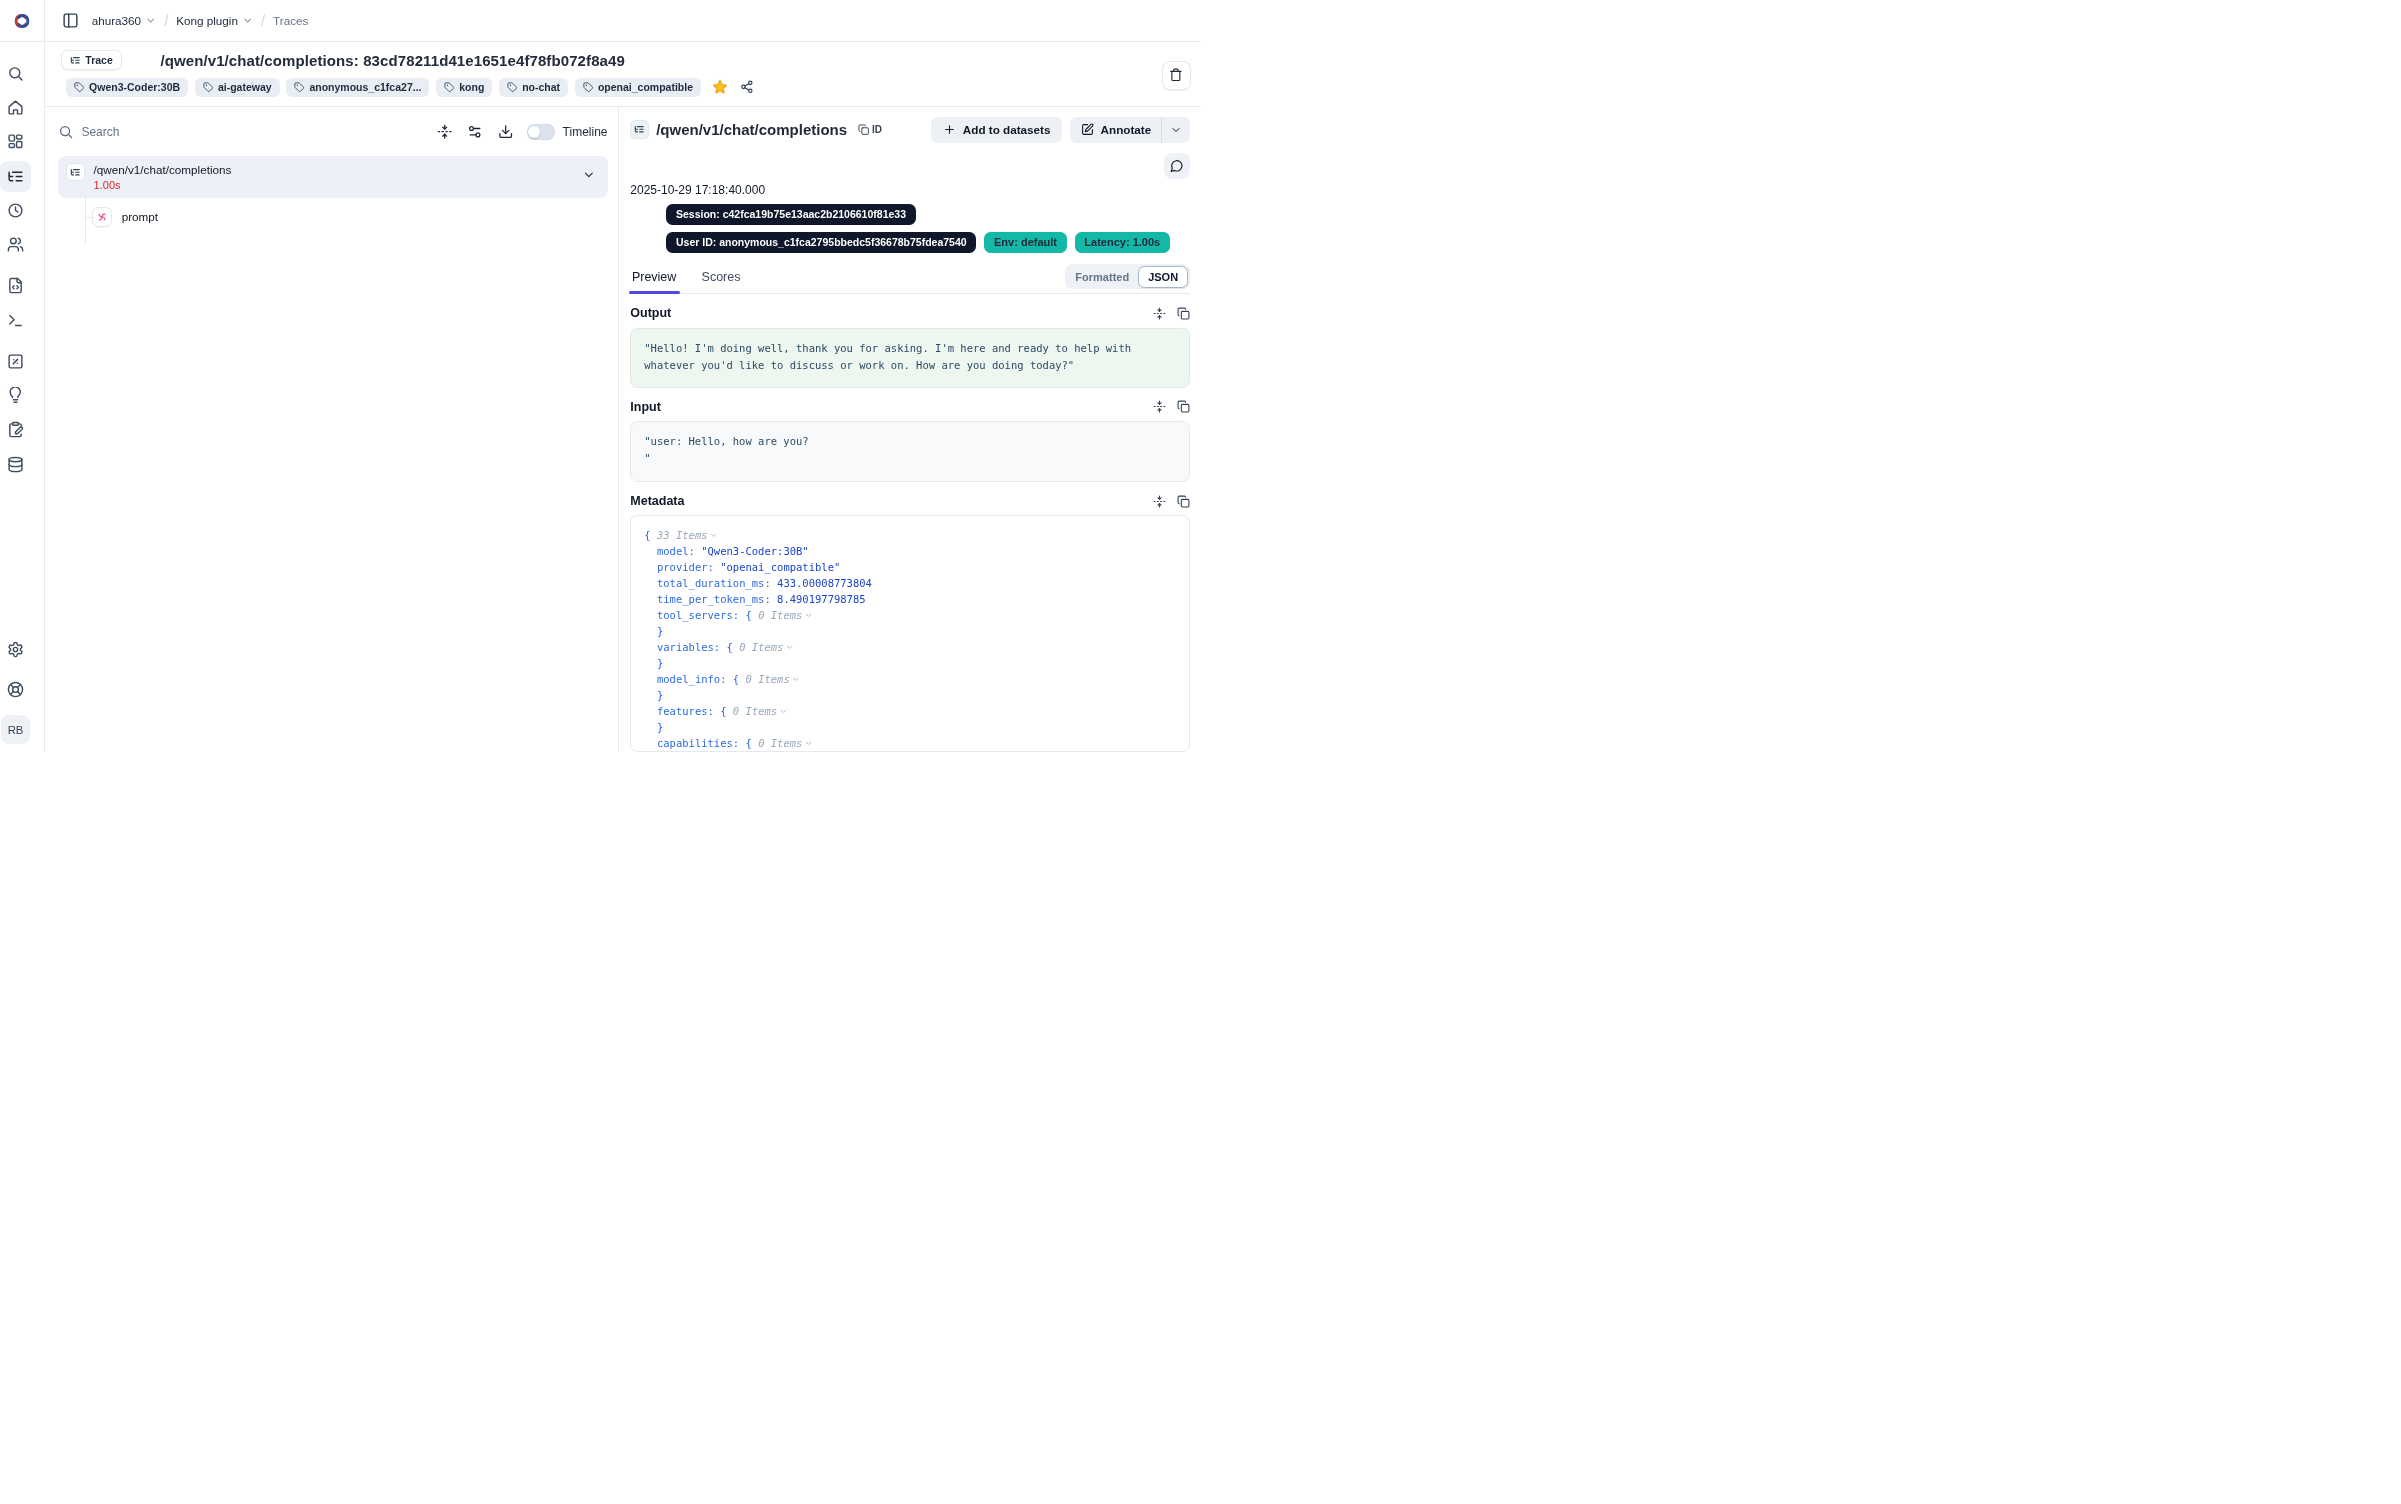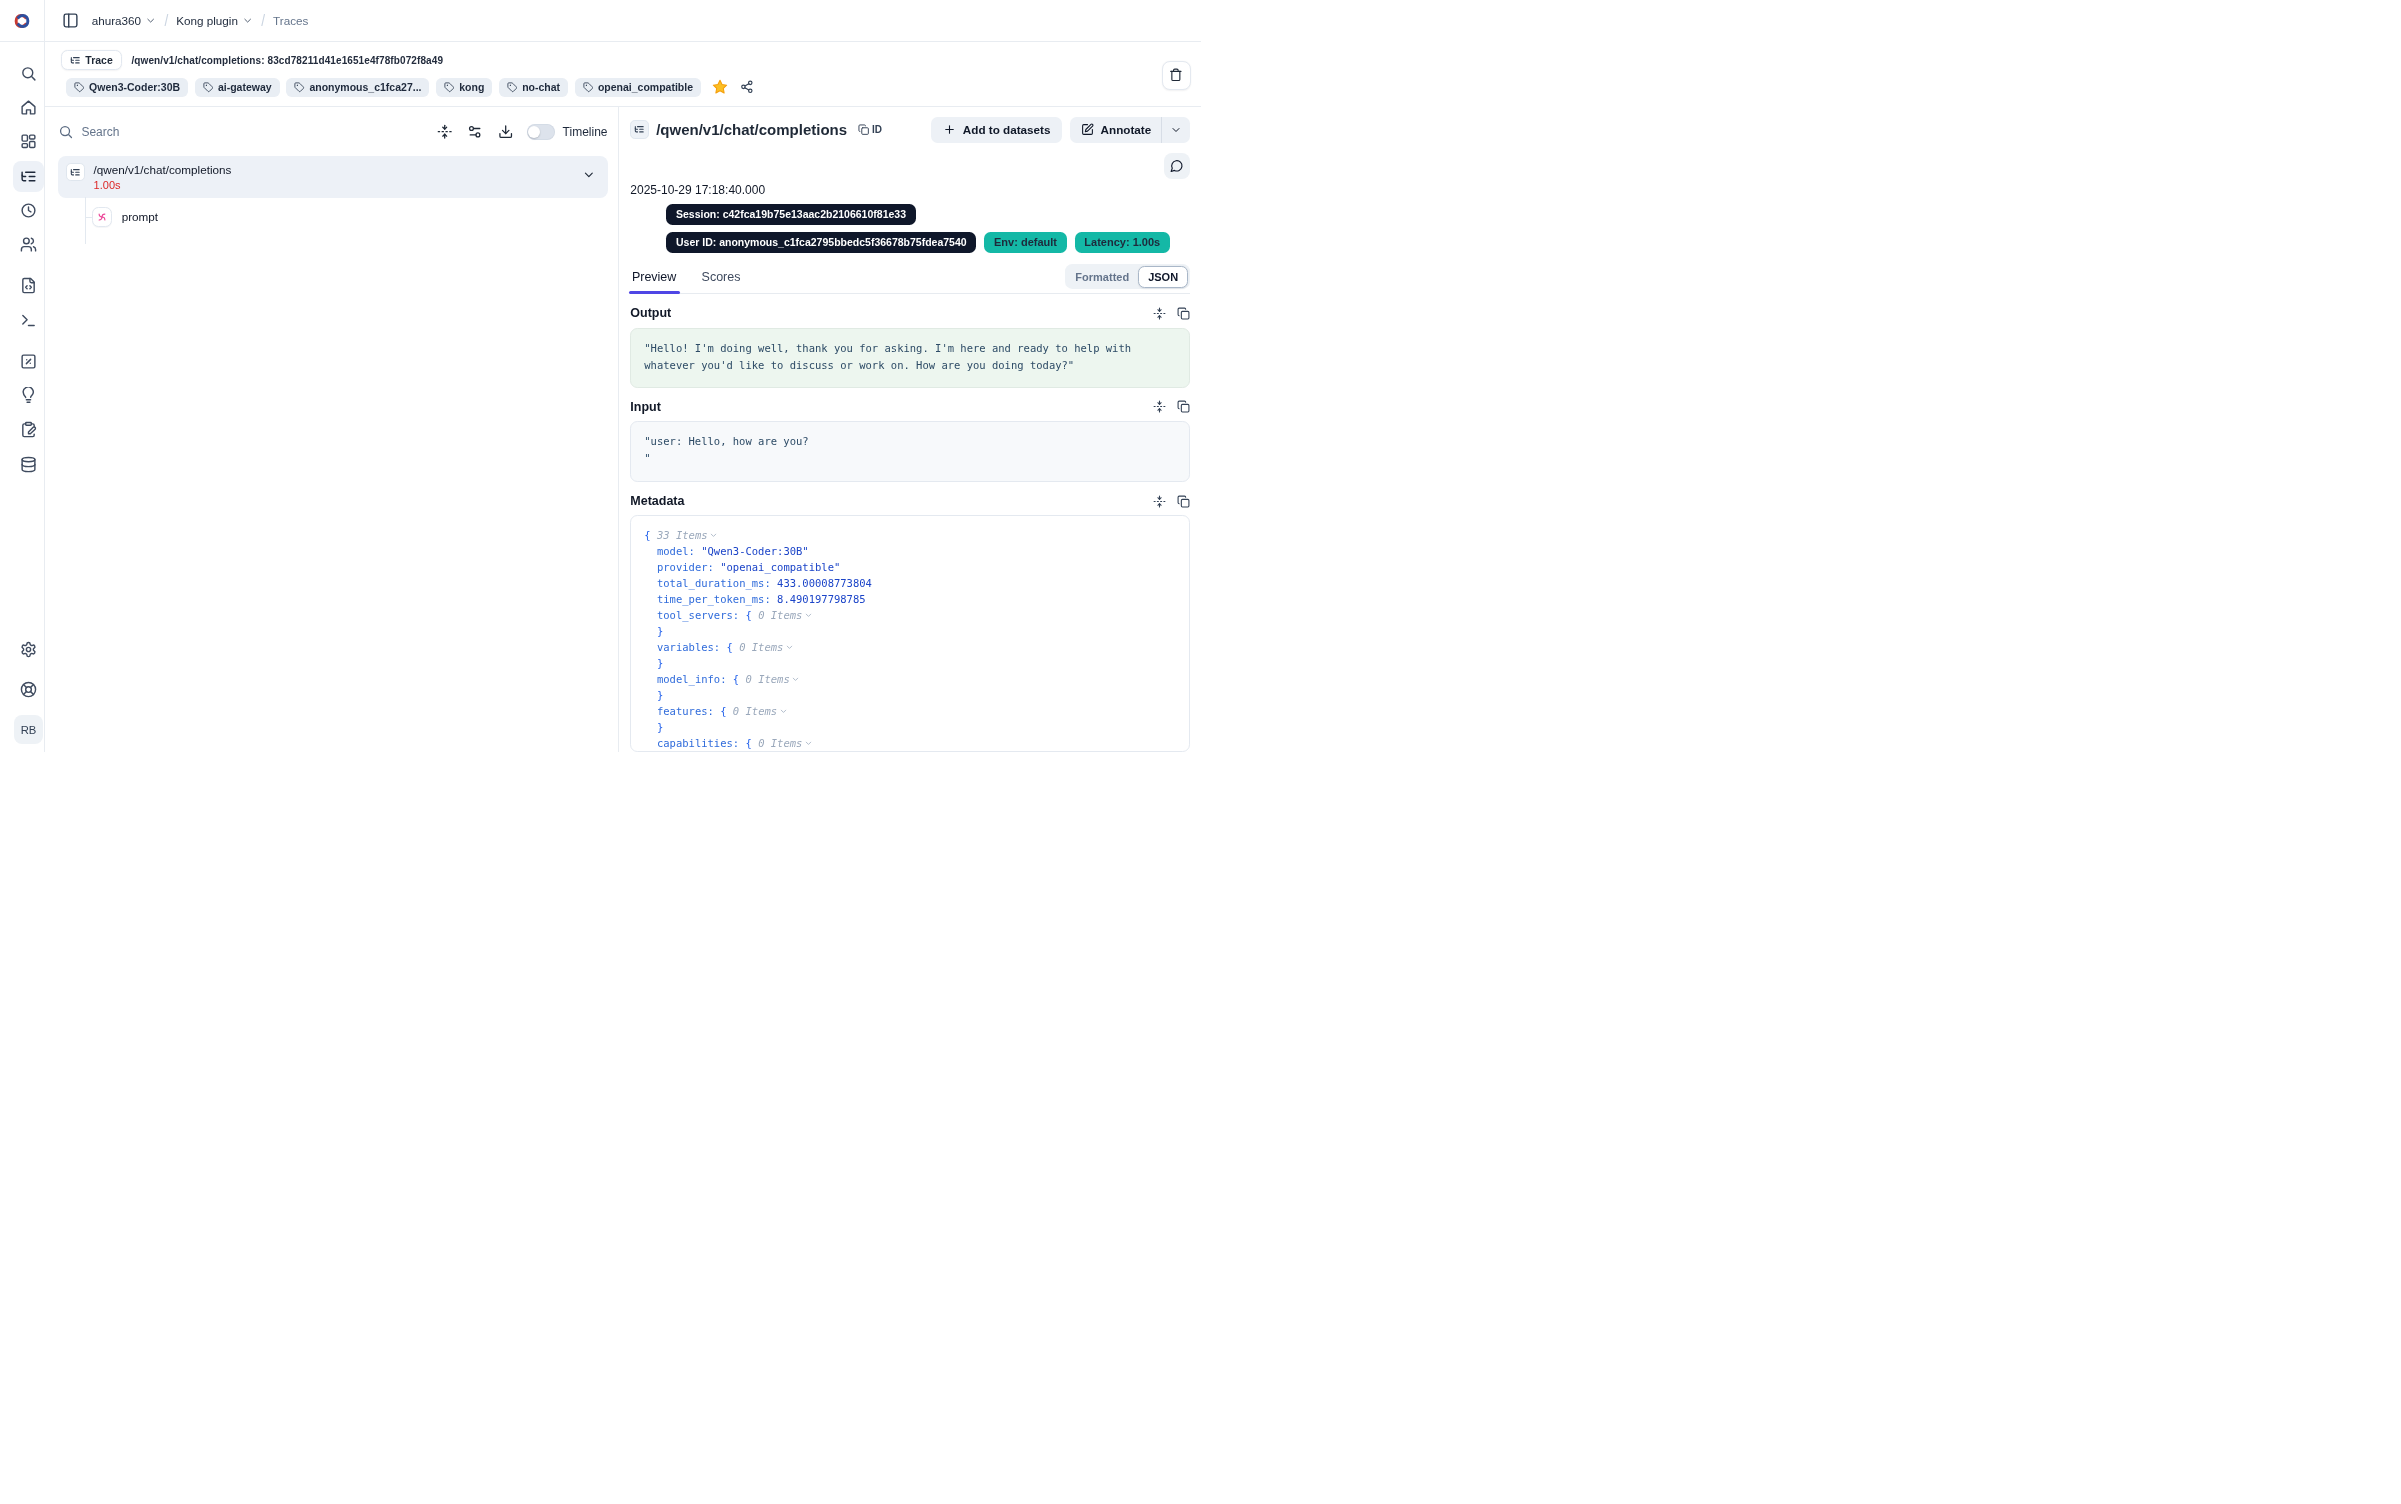--- a/index.html
+++ b/index.html
@@ -12,36 +12,36 @@
   .logo-cell { width:45px; height:100%; display:flex; align-items:center; justify-content:center; border-right:0.8px solid #e8ecf1; flex-shrink:0; }
   .panel-toggle { margin-left:13px; color:#334155; width:24px; height:24px; display:flex; align-items:center; justify-content:center; border-radius:5.7px; cursor:pointer; }
   .breadcrumb { display:flex; align-items:center; margin-left:9.7px; gap:8px; font-size:11.7px; }
   .crumb { display:flex; align-items:center; gap:4px; color:#1e293b; font-weight:500; cursor:pointer; }
   .crumb .cv { color:#475569; display:flex; }
   .crumb.current { color:#64748b; font-weight:400; cursor:default; }
   .crumb-sep { color:#cbd5e1; font-size:13.7px; font-weight:300; transform:scaleY(1.25); }
 
   
   .main { flex:1; display:flex; min-height:0; }
-  .rail { width:45px; flex-shrink:0; border-right:0.8px solid #e8ecf1; display:flex; flex-direction:column; align-items:flex-end; padding:16px 0 8px; }
+  .rail { width:45px; flex-shrink:0; border-right:0.8px solid #e8ecf1; display:flex; flex-direction:column; align-items:flex-start; padding:16px 0 8px; }
   .rail-top { display:flex; flex-direction:column; align-items:center; }
   .rail-icon { width:31px; height:31px; display:flex; align-items:center; justify-content:center; border-radius:8px; color:#3f4b5f; margin-bottom:3.2px; cursor:pointer; }
   .rail-icon.active { background:#edf1f7; color:#1e293b; }
   .rail-top .rail-icon:nth-child(7), .rail-top .rail-icon:nth-child(9) { margin-top:7.3px; }
   .rail-bottom { margin-top:auto; display:flex; flex-direction:column; align-items:center; gap:6.5px; }
   .avatar { width:29px; height:29px; border-radius:8px; background:#eef2f6; color:#334155; font-size:11.3px; font-weight:500; display:flex; align-items:center; justify-content:center; cursor:pointer; }
 
   .content { flex:1; display:flex; flex-direction:column; min-width:0; }
 
   
   .trace-band { border-bottom:0.8px solid #e8ecf1; padding:8px 9.7px 9px 16px; position:relative; flex-shrink:0; }
   .trace-title-row { display:flex; align-items:center; gap:9.7px; }
   .trace-chip { display:inline-flex; align-items:center; gap:4.8px; background:#fff; border:0.8px solid #e2e8f0; border-radius:6.5px; padding:3.2px 8px; font-size:10.5px; font-weight:600; color:#1f2937; box-shadow:0 0.8px 1.6px rgba(16,24,40,.05); }
   .trace-chip .ic { color:#334155; display:flex; }
-  .trace-title { font-size:10px; font-weight:700; color:#232c3d; letter-spacing:0.1px; white-space:nowrap; }
+  .trace-title { font-size:15px; font-weight:700; color:#232c3d; letter-spacing:0.1px; white-space:nowrap;margin-left:29px; }
   .tags-row { display:flex; align-items:center; gap:6.5px; margin-top:7.3px; padding-left:4.8px; }
   .tag-chip { display:inline-flex; align-items:center; gap:4.8px; background:#e9eef4; border-radius:5.7px; padding:3.6px 8px; font-size:10.5px; font-weight:600; color:#1e293b; cursor:pointer; white-space:nowrap; }
   .tag-chip .ic { color:#334155; display:flex; }
   .star-btn { margin-left:4.8px; display:flex; cursor:pointer; }
   .share-btn { margin-left:4.8px; display:flex; color:#334155; cursor:pointer; }
   .trash-btn { position:absolute; right:10.5px; top:18.6px; width:29px; height:29px; background:#fff; border:0.8px solid #e4e9f0; border-radius:8px; display:flex; align-items:center; justify-content:center; color:#1f2937; box-shadow:0 0.8px 1.6px rgba(16,24,40,.06); cursor:pointer; }
 
   
   .columns { flex:1; display:flex; min-height:0; }
   .left-panel { width:574px; flex-shrink:0; border-right:0.8px solid #e8ecf1; padding:10.5px 10.5px 0 13px; }

